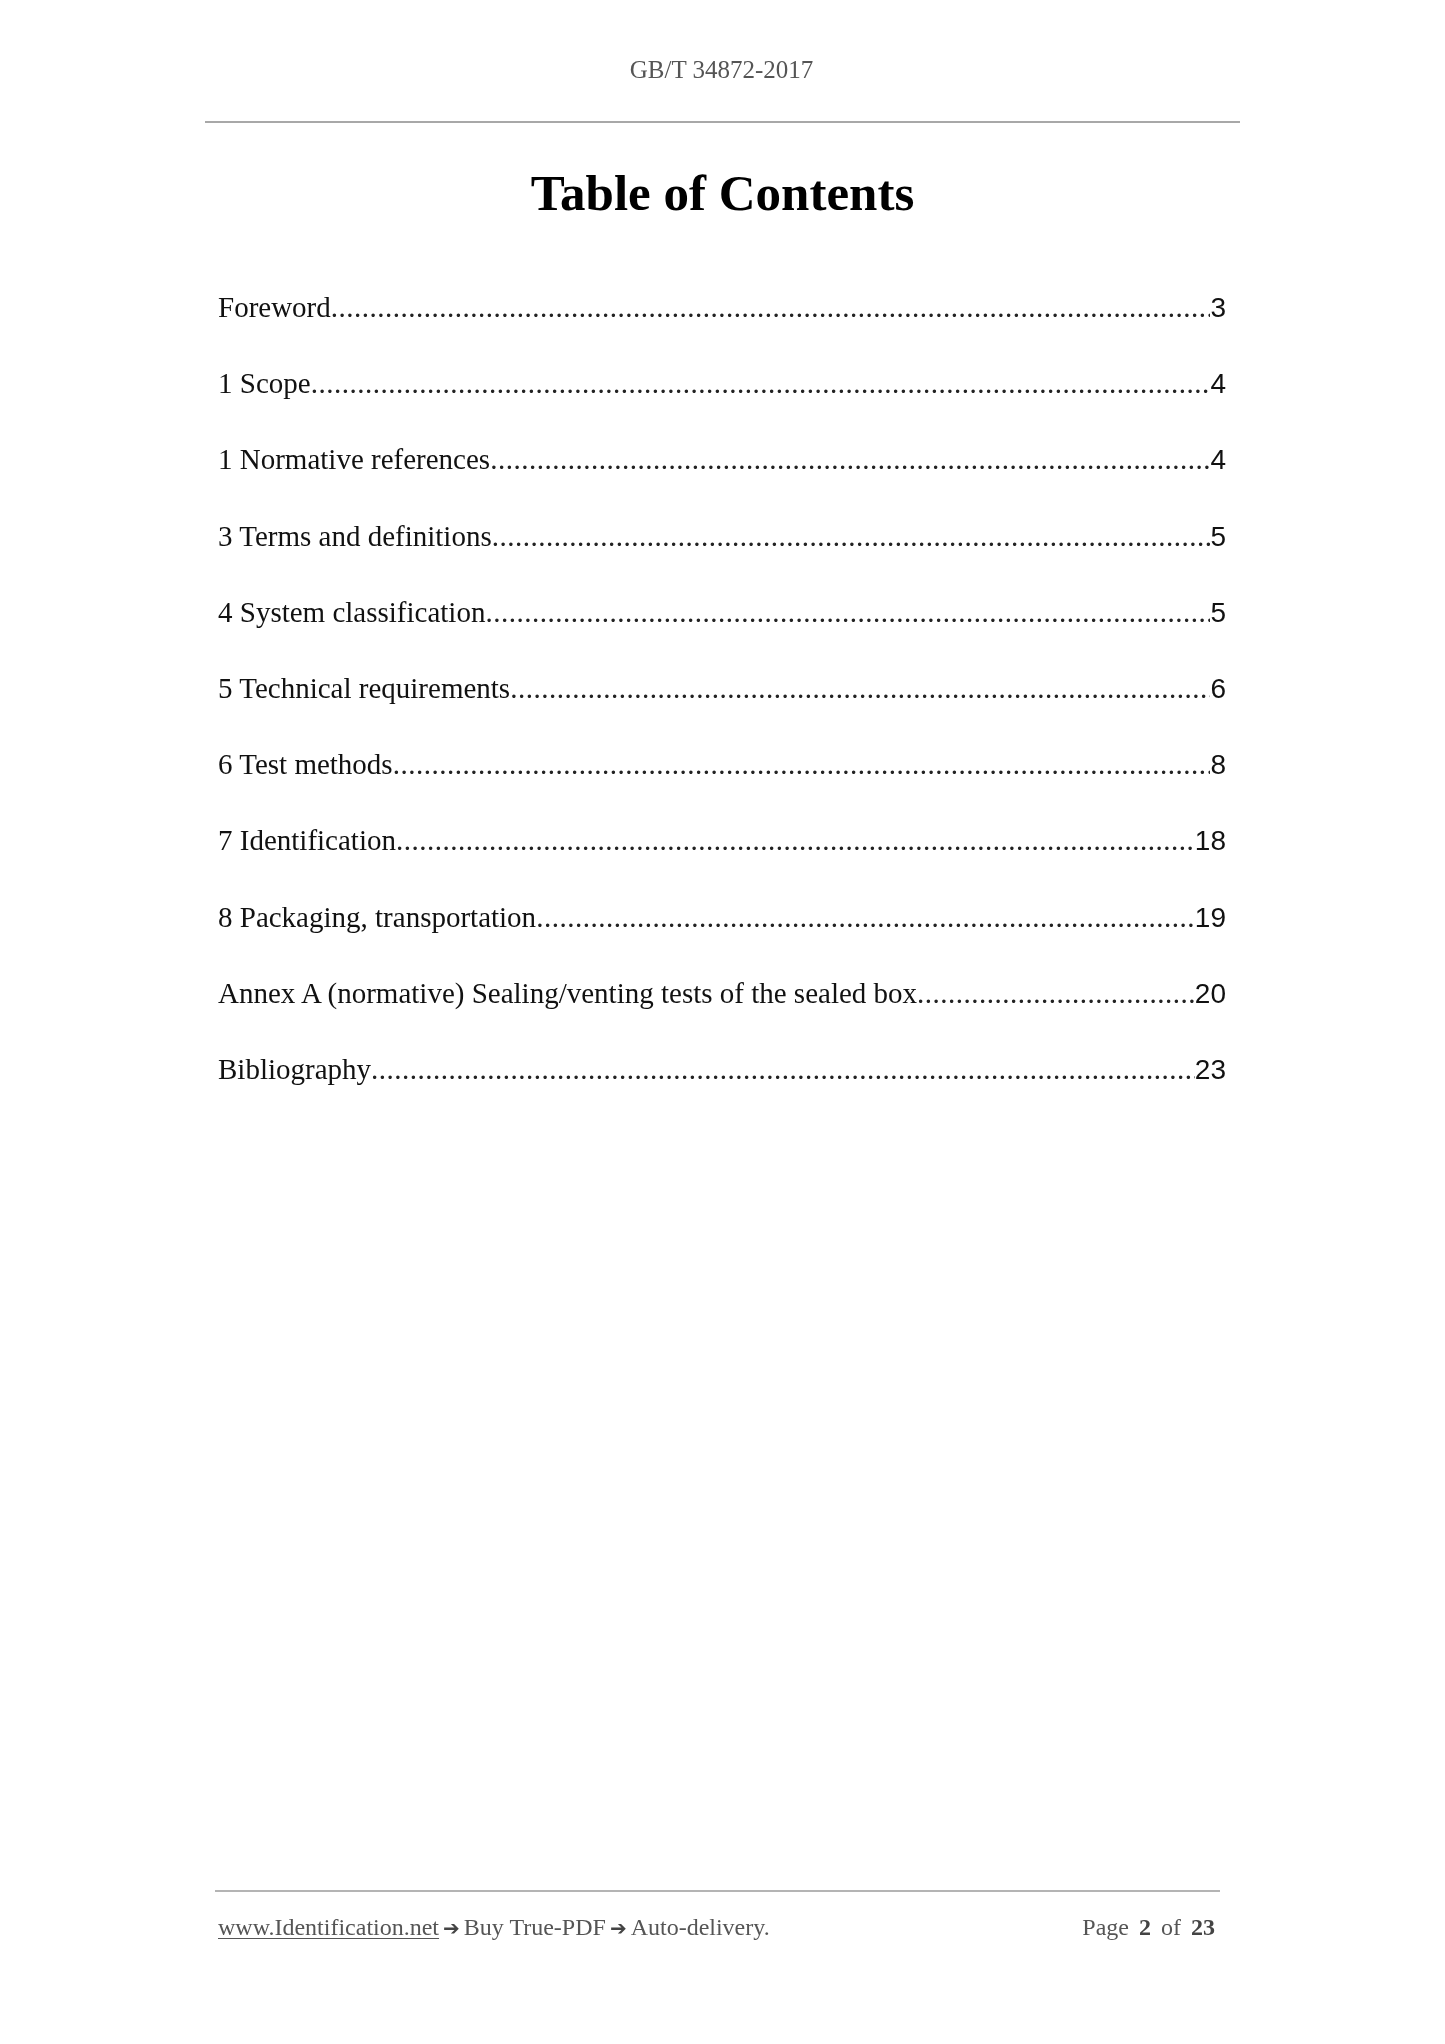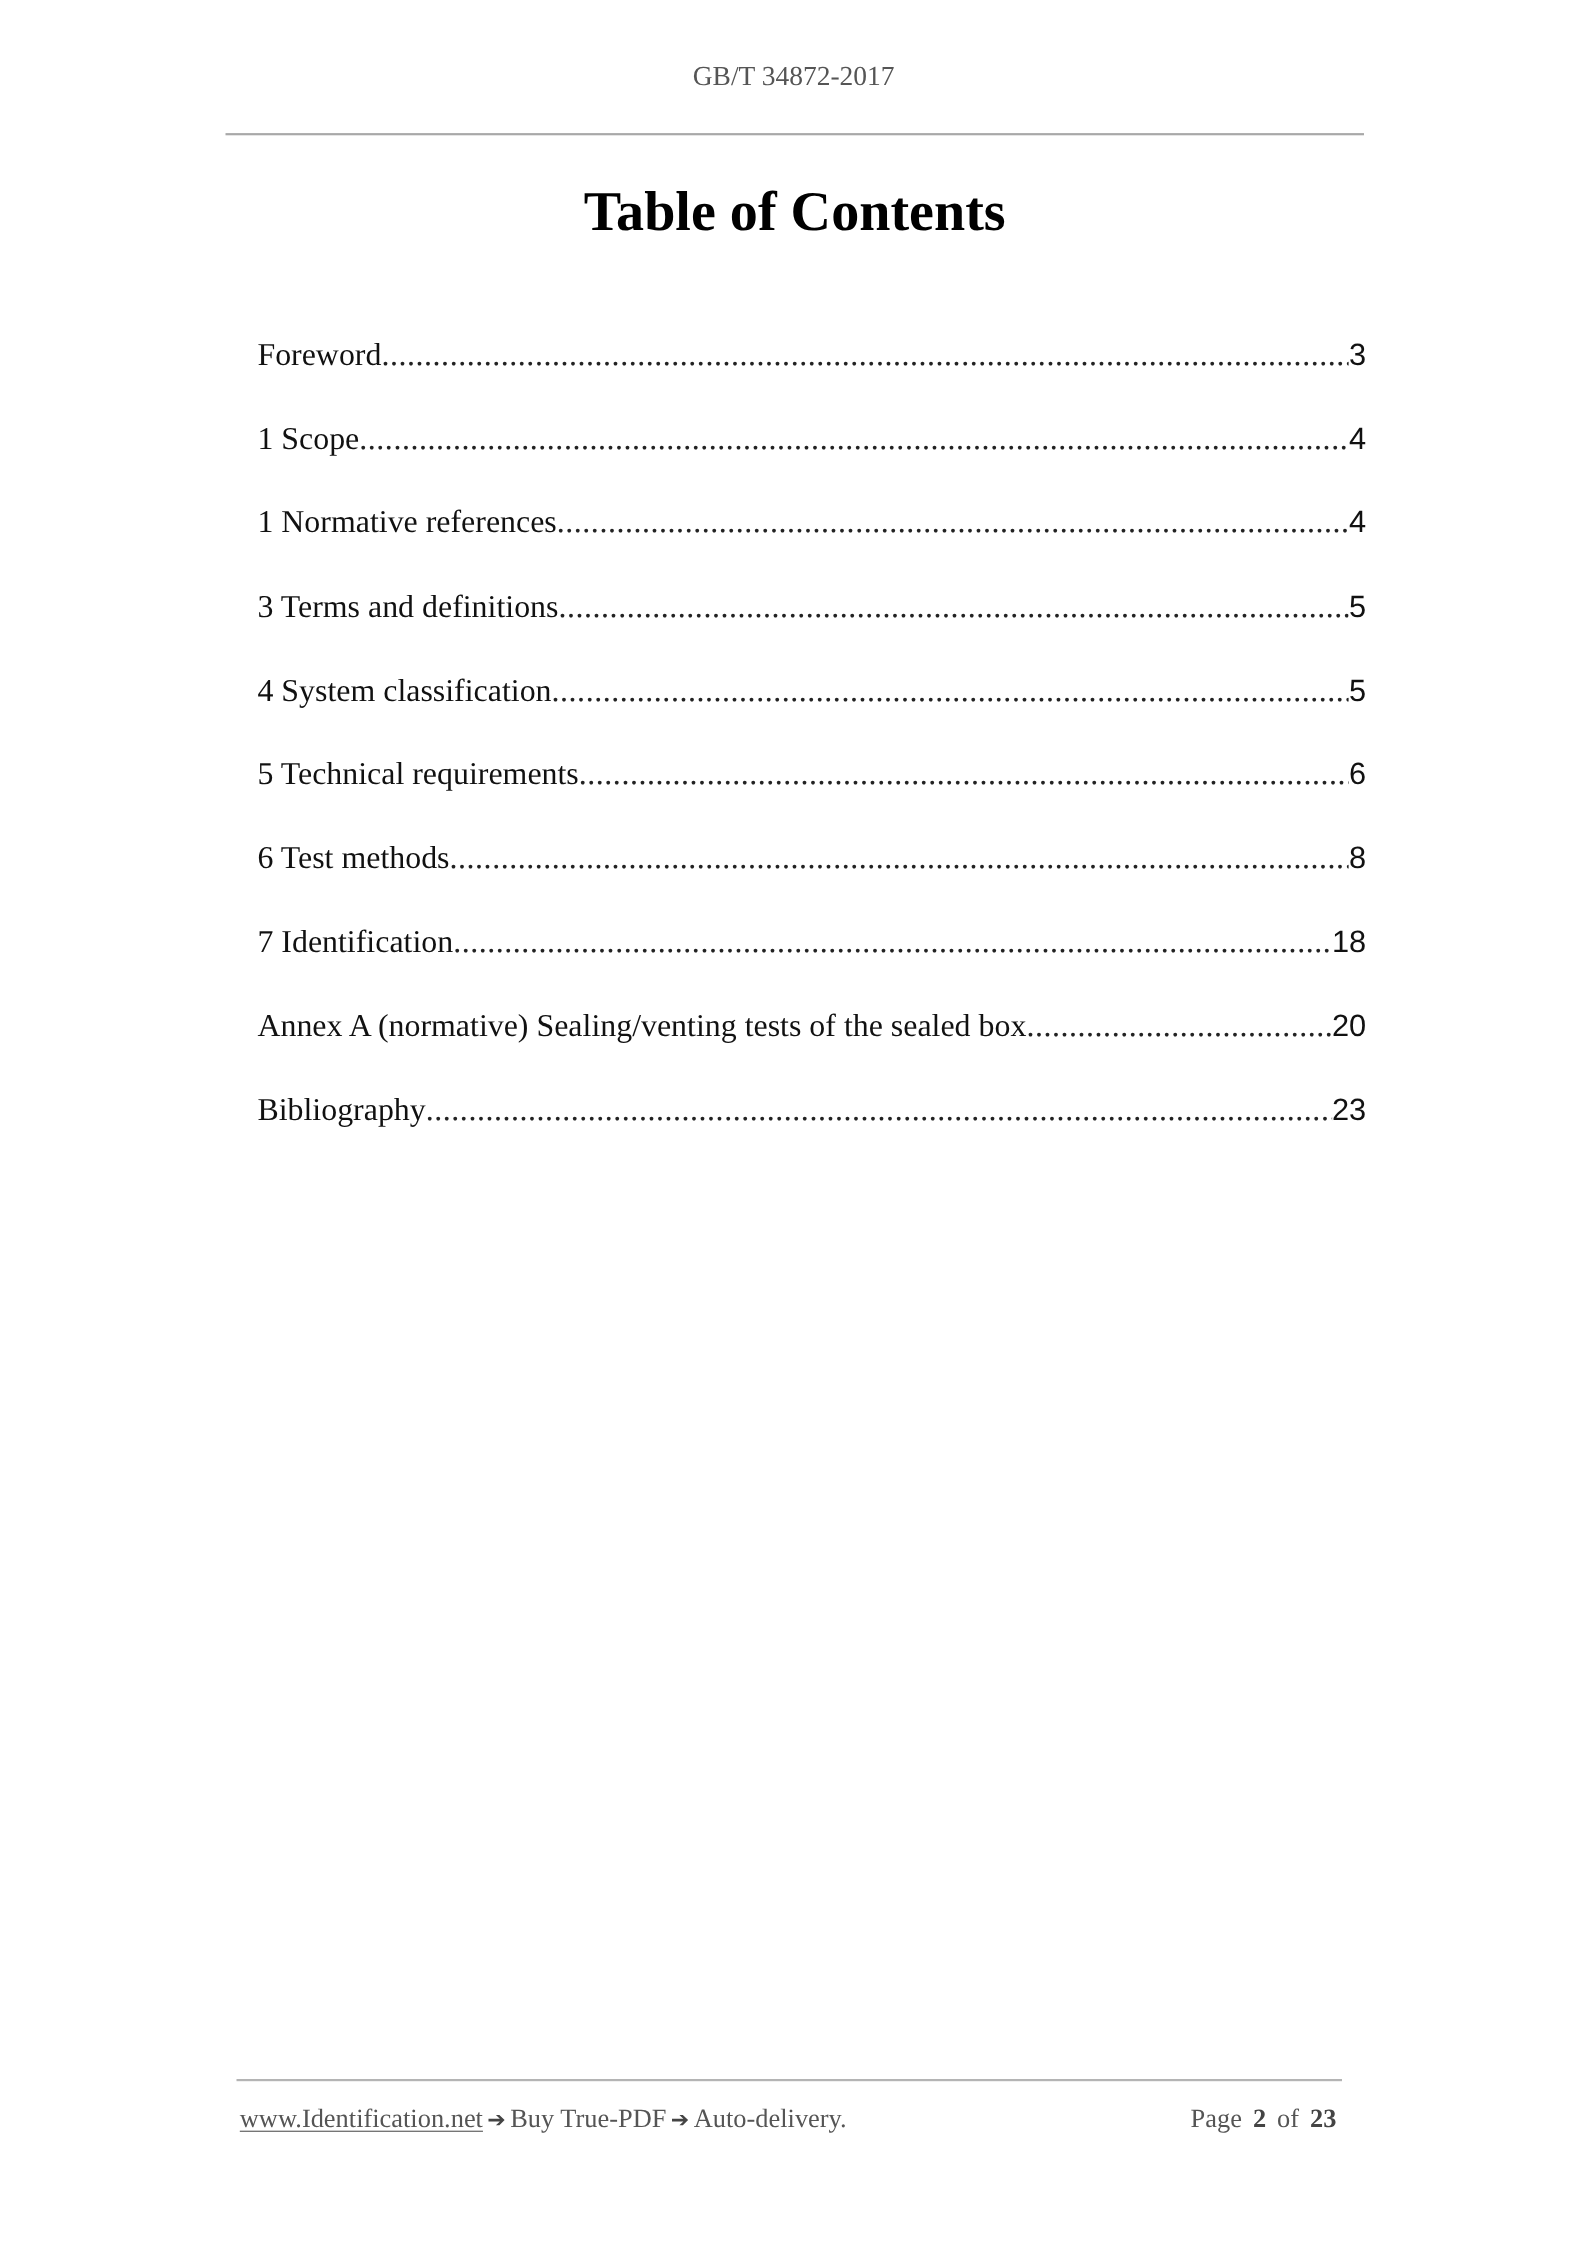--- a/index.html
+++ b/index.html
@@ -1,21 +1,21 @@
 <!DOCTYPE html>
 <html><head>
 <meta charset="utf-8">
 <style>
   html, body { margin: 0; padding: 0; background: #ffffff; }
   body { width: 1445px; height: 2044px; position: relative; overflow: hidden; font-family: "Liberation Serif", serif; color: #111; }
   .page-header { position: absolute; left: 0; width: 1445px; top: 55px; text-align: center; font-size: 25px; color: #555; line-height: 30px; padding-left: 0; }
   .page-header span { display: inline-block; transform: translateX(-1px); }
   .header-rule { position: absolute; left: 205px; width: 1035px; top: 121px; height: 0; border-top: 2px solid #a8a8a8; }
   .toc-title { position: absolute; left: 0; width: 1445px; top: 170px; text-align: center; font-size: 51px; font-weight: bold; line-height: 46px; color: #000; }
-  .toc-list { position: absolute; left: 218px; width: 1008px; top: 289px; margin: 16px; padding: 0; list-style: none; }
+  .toc-list { position: absolute; left: 218px; width: 1008px; top: 289px; margin: 0; padding: 0; list-style: none; }
   .toc-entry { display: flex; align-items: baseline; height: 76.2px; font-size: 29px; line-height: 36px; white-space: nowrap; }
   .toc-text { flex: 0 0 auto; color: #111; }
   .toc-leader { flex: 1 1 auto; overflow: hidden; color: #222; font-family: "Liberation Serif", serif; letter-spacing: 0.5px; padding-right: 2px; }
   .toc-leader::before { content: "........................................................................................................................................................................................................................................................................"; }
   .toc-page { flex: 0 0 auto; font-family: "Liberation Sans", sans-serif; font-size: 28px; color: #111; text-align: right; }
   .footer-rule { position: absolute; left: 215px; width: 1005px; top: 1890px; height: 0; border-top: 2px solid #b4b4b4; }
   .footer { position: absolute; left: 218px; width: 1000px; top: 1912px; height: 30px; font-size: 24px; line-height: 30px; color: #555; }
   .footer-left { position: absolute; left: 0; top: 0; white-space: nowrap; }
   .footer-link { color: #555; text-decoration: underline; text-underline-offset: 3px; text-decoration-thickness: 1px; }
   .arrow { font-family: "DejaVu Sans", sans-serif; font-size: 20px; font-weight: bold; color: #444; padding: 0 4px; }
@@ -67,20 +67,25 @@
     <span class="toc-text">6 Test methods</span>
     <span class="toc-leader"></span>
     <span class="toc-page">8</span>
   </li>
   <li class="toc-entry">
     <span class="toc-text">7 Identification </span>
     <span class="toc-leader"></span>
     <span class="toc-page">18</span>
   </li>
   <li class="toc-entry">
+    <span class="toc-text">8 Packaging, transportation </span>
+    <span class="toc-leader"></span>
+    <span class="toc-page">19</span>
+  </li>
+  <li class="toc-entry">
     <span class="toc-text">Annex A (normative) Sealing/venting tests of the sealed box</span>
     <span class="toc-leader"></span>
     <span class="toc-page">20</span>
   </li>
   <li class="toc-entry">
     <span class="toc-text">Bibliography</span>
     <span class="toc-leader"></span>
     <span class="toc-page">23</span>
   </li>
 </ul>

